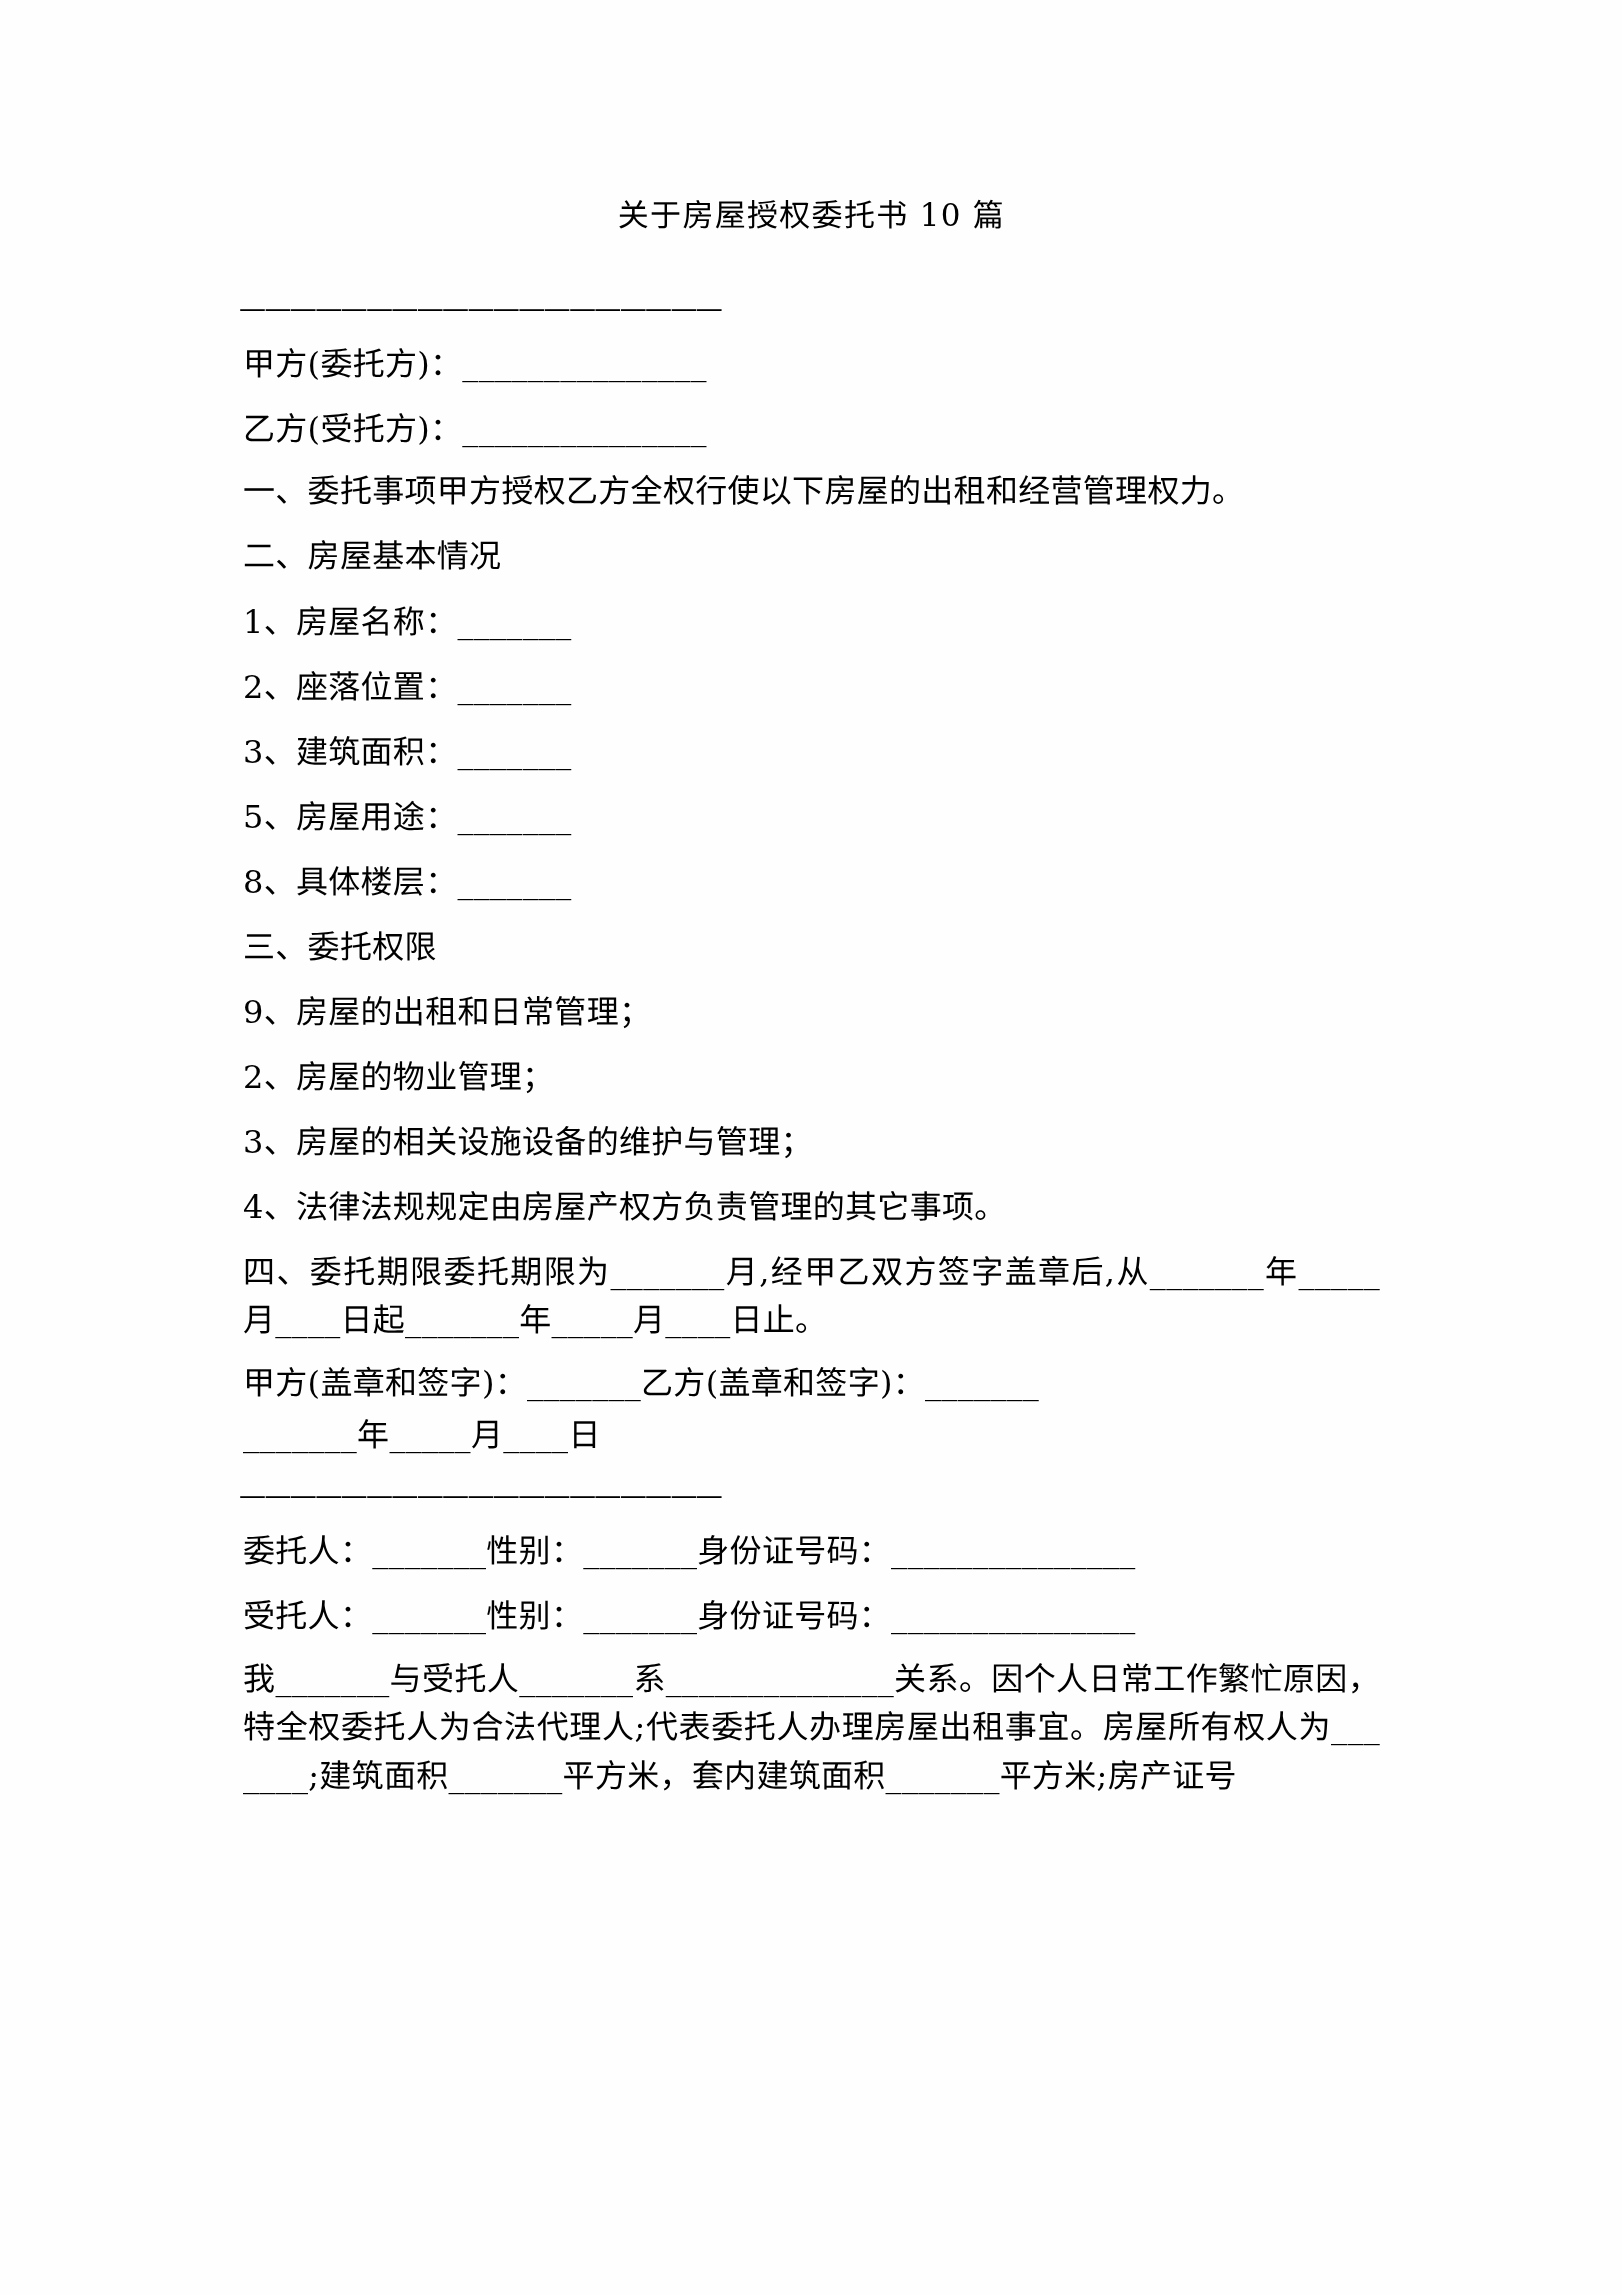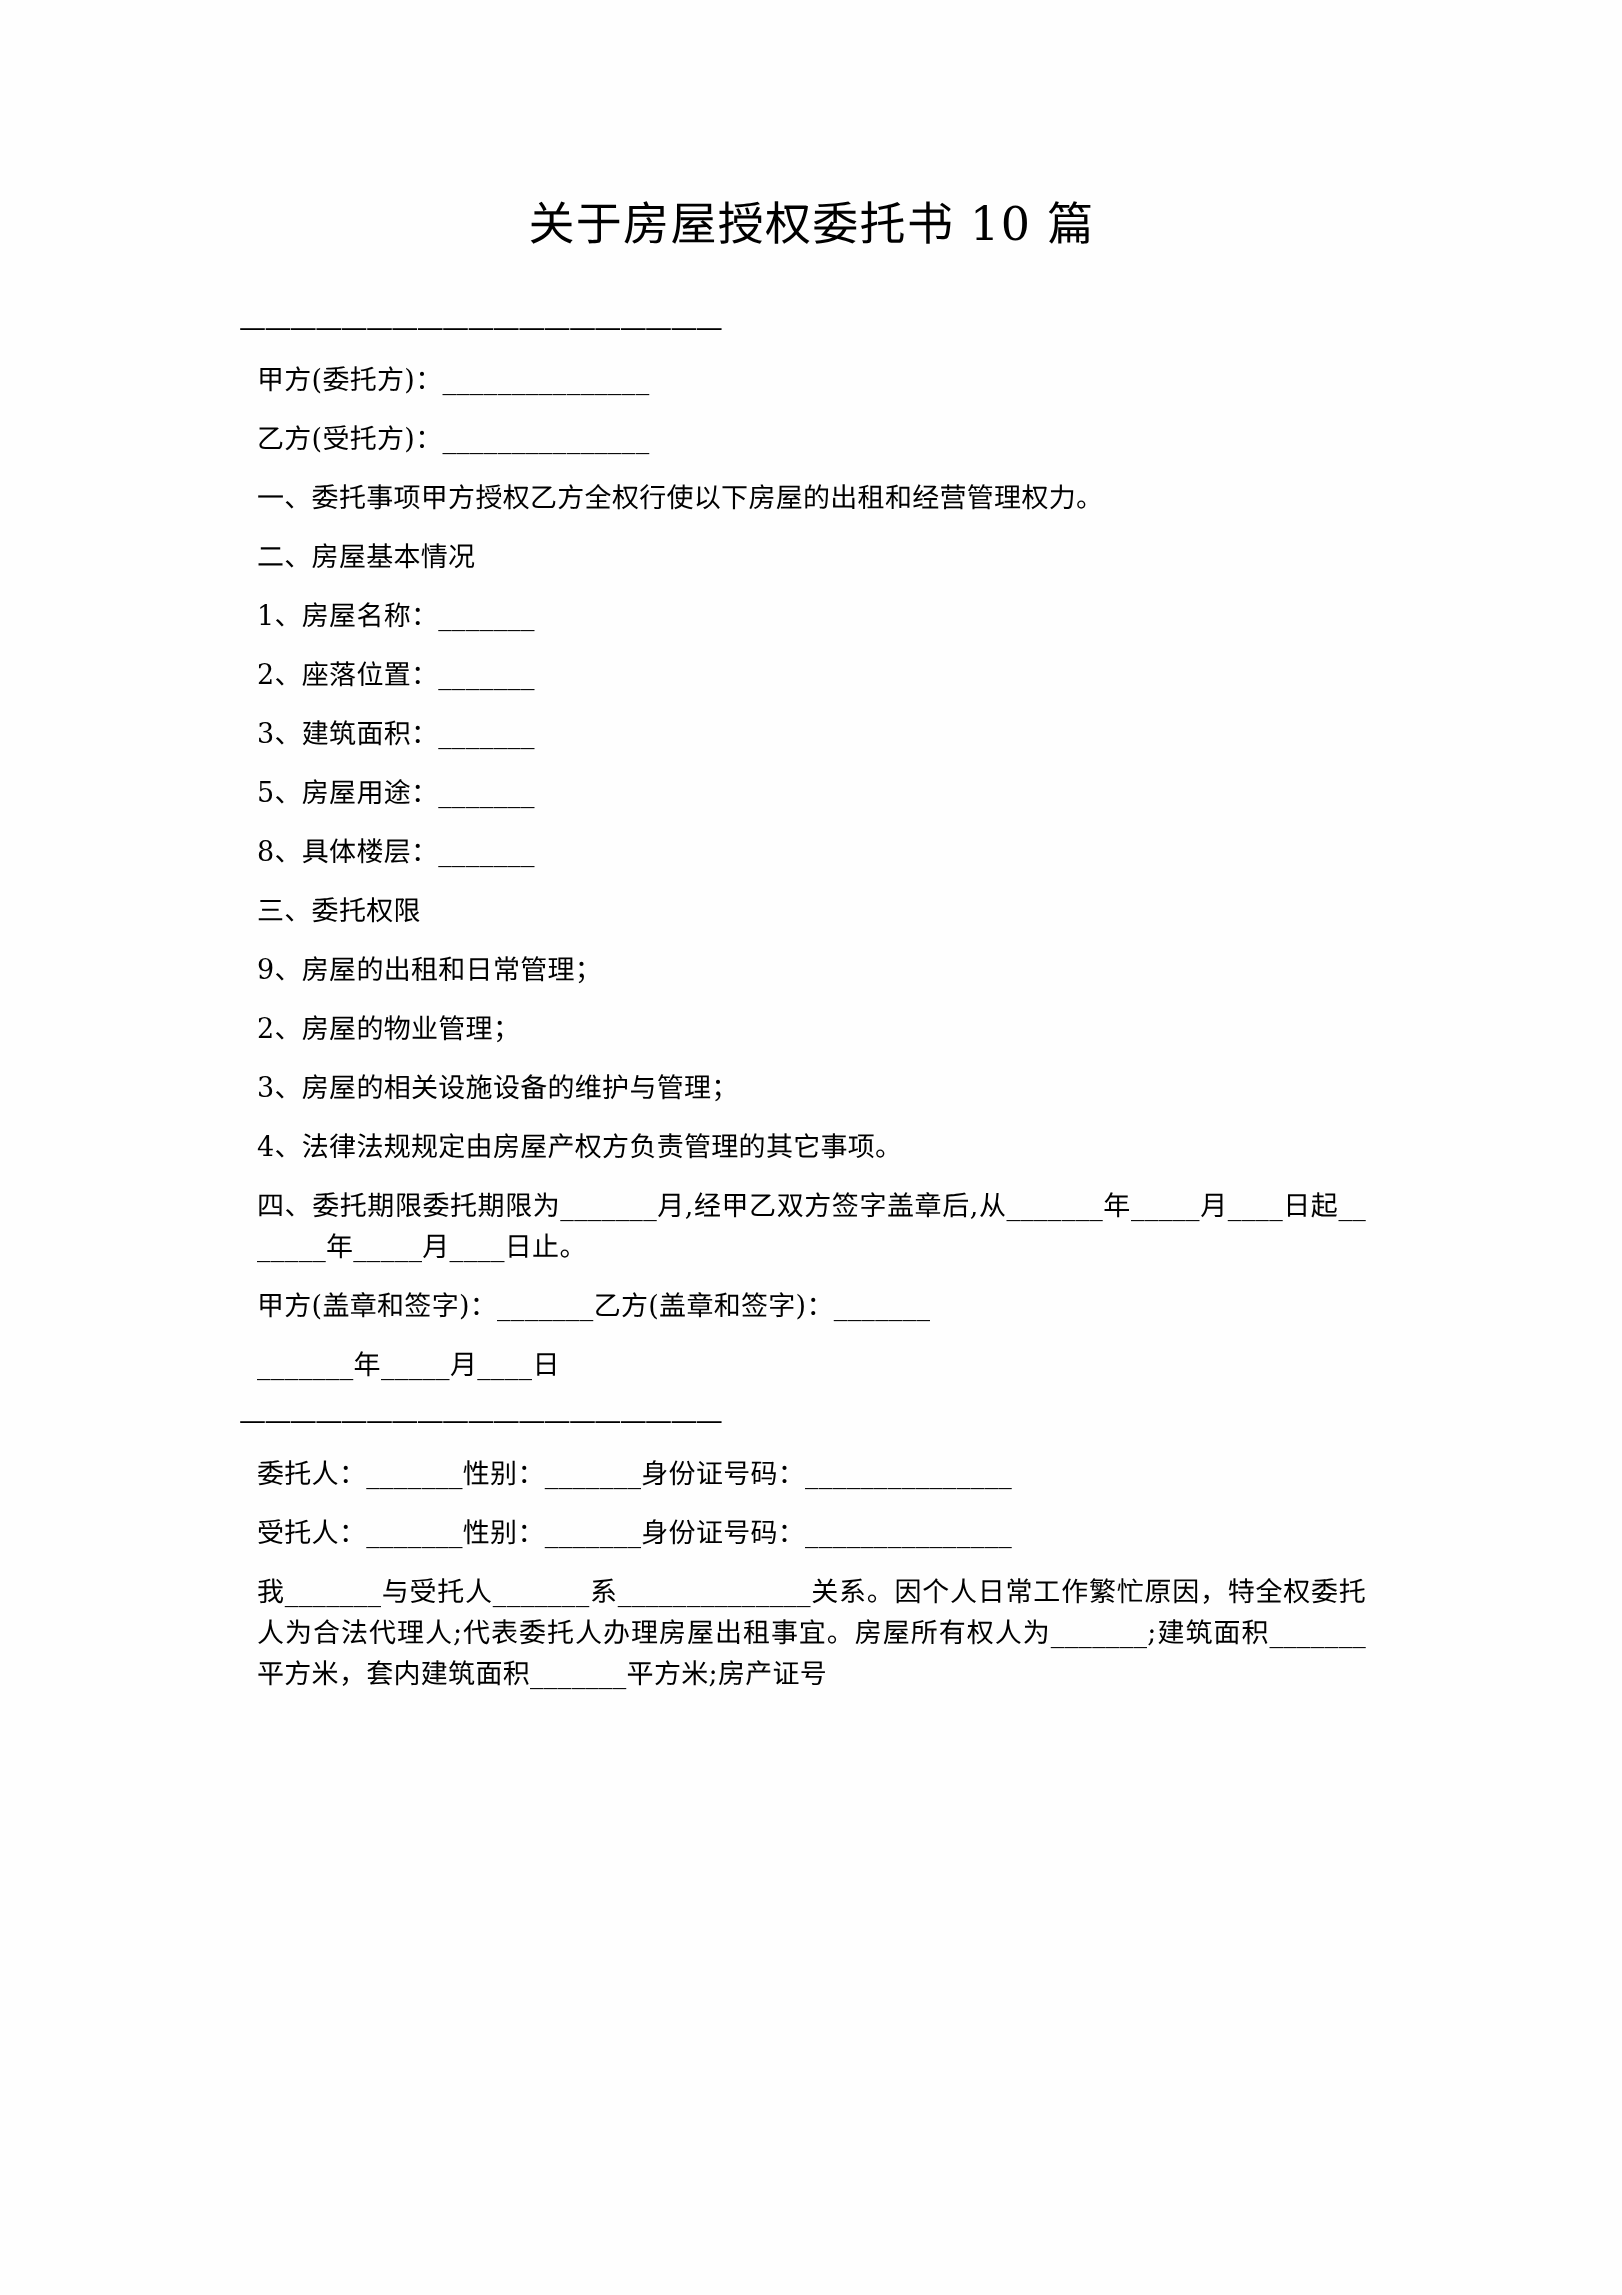--- a/index.html
+++ b/index.html
@@ -24,21 +24,21 @@
     position: absolute;
     left: 239px;
     top: 0;
     width: 1145px;
   }
 
   
   .doc-title {
     text-align: center;
     font-family: "DejaVu Serif", "Liberation Serif", serif;
-    font-size: 46px;
+    font-size: 31px;
     font-weight: normal;
     letter-spacing: 1.3px;
     margin: 0;
     padding-top: 196px;
     padding-bottom: 0;
     line-height: 1.25;
     white-space: pre;
   }
 
   
@@ -52,23 +52,23 @@
     white-space: nowrap;
     overflow: hidden;
     height: 29px;
   }
   .divider-top { margin-top: 60px; }
   .divider-bottom { margin-top: 22px; margin-bottom: 14.4px; }
 
   
   .para {
     font-family: "DejaVu Serif", "Liberation Serif", serif;
-    font-size: 27px;
+    font-size: 32px;
     line-height: 1.52;
-    margin: 18px;
+    margin: 4px;
     padding: 0;
     text-align: justify;
     text-justify: inter-ideograph;
     word-break: break-all;
     letter-spacing: 0.3px;
   }
   .gap-sm { margin-top: 13.7px; }
   .gap-md { margin-top: 16.4px; }
   .flow { margin-top: 2.6px; }
 </style>

